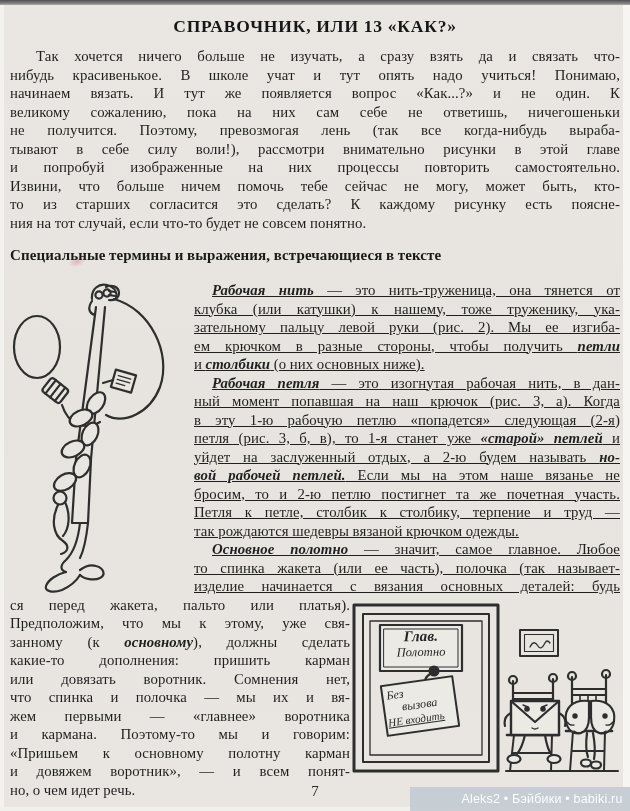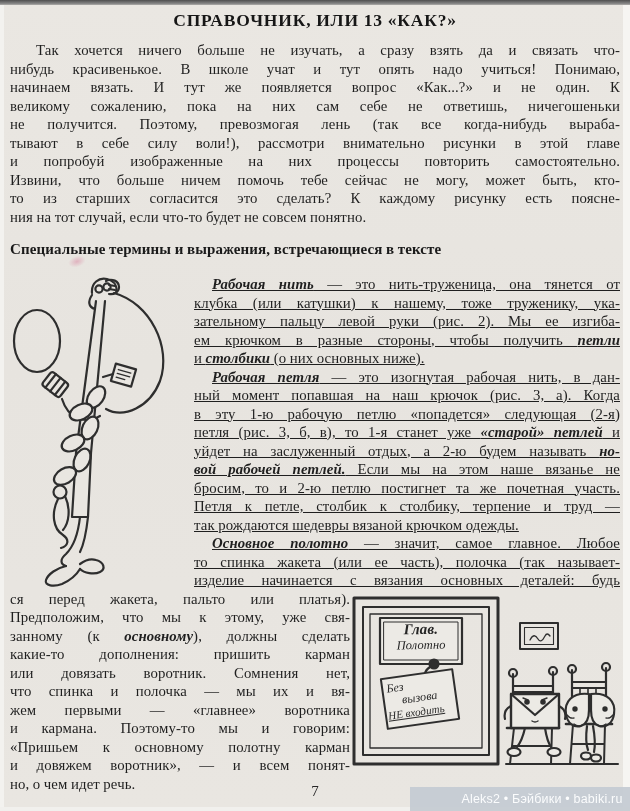--- a/index.html
+++ b/index.html
@@ -9,40 +9,40 @@
     font-family:"Liberation Serif","DejaVu Serif",serif;color:#1f1f1f;
   }
   .edge-top{position:absolute;top:0;left:0;right:0;height:5px;
     background:linear-gradient(180deg,#4f4f4f 0%,#8d8d8d 80%,#b5b3af 100%);z-index:3;}
   .edge-left{position:absolute;top:0;left:0;bottom:0;width:4px;background:#f3f2ef;z-index:1;}
   .edge-right{position:absolute;top:0;right:0;bottom:0;width:7px;background:#f6f5f2;z-index:1;}
   .edge-bottom{position:absolute;left:0;right:0;bottom:0;height:4px;background:#f1f0ed;z-index:1;}
   .smudge{position:absolute;left:68px;top:256px;width:18px;height:11px;transform:rotate(-18deg);
     background:radial-gradient(ellipse,rgba(214,118,150,.45),rgba(214,118,150,0) 70%);z-index:2;}
 
-  .content{position:absolute;top:0;left:0;right:0;bottom:0;padding:0 10px;z-index:2;
+  .content{position:absolute;top:0;left:0;right:0;bottom:0;padding:6px 10px;z-index:2;
     font-size:14.8px;line-height:18.5px;letter-spacing:.1px;word-spacing:-.3px;}
 
   h1.title{margin:9px 0 0;text-align:center;font-size:17.5px;line-height:22px;
     font-weight:bold;letter-spacing:.8px;color:#161616;}
   h2.subtitle{margin:13px 0 0;text-align:left;font-size:15px;line-height:20px;
     font-weight:bold;color:#1a1a1a;}
 
   .para{margin:0;}
   .intro{margin-top:10px;}
   .tline{height:18.5px;overflow:hidden;text-align:justify;text-align-last:justify;}
   .tline.end{text-align-last:left;}
   .tline.ind{text-indent:26px;}
   .terms .tline.ind{text-indent:18px;}
   .st-bi{font-weight:bold;font-style:italic;}
 
   .terms{margin-top:16px;text-decoration:underline;}
   .hook-illo{float:left;width:178px;height:311px;margin:2px 6px 0 0;}
 
-  .bottom{display:flex;align-items:flex-start;}
+  .bottom{display:flex;align-items:center;}
   .bottom-left{width:340px;flex:0 0 340px;}
   .bottom-right{position:relative;flex:1;height:200px;}
   .bottom-right svg{position:absolute;left:0;top:4px;}
 
   .door-sign{position:absolute;left:30px;top:30px;width:82px;height:44px;
     text-align:center;transform:rotate(-1deg);color:#262626;pointer-events:none;}
   .door-sign .l1{font-size:15px;font-weight:bold;font-style:italic;line-height:18px;}
   .door-sign .l2{font-size:12.5px;font-style:italic;line-height:15px;}
   .door-note{position:absolute;left:36px;top:88px;width:70px;transform:rotate(-8deg);
     font-style:italic;color:#2b2b2b;pointer-events:none;}

